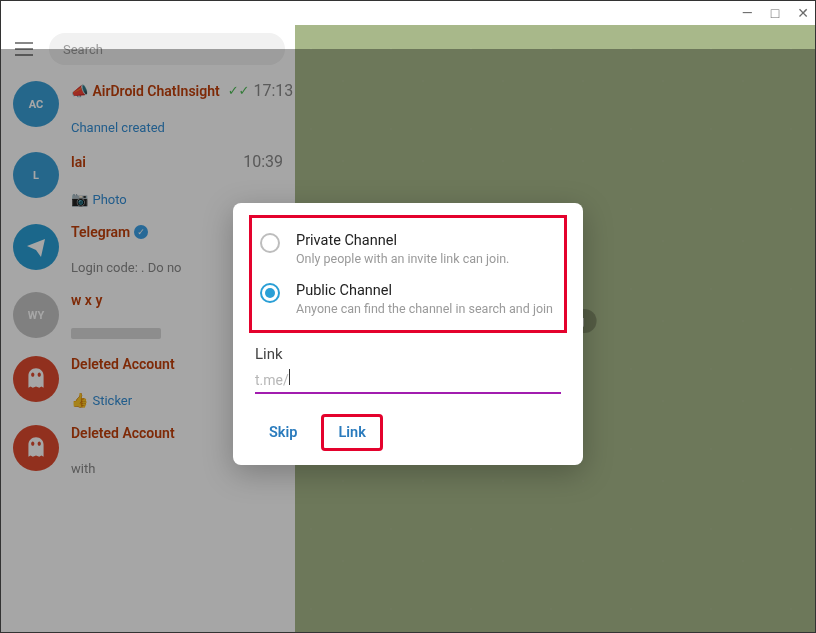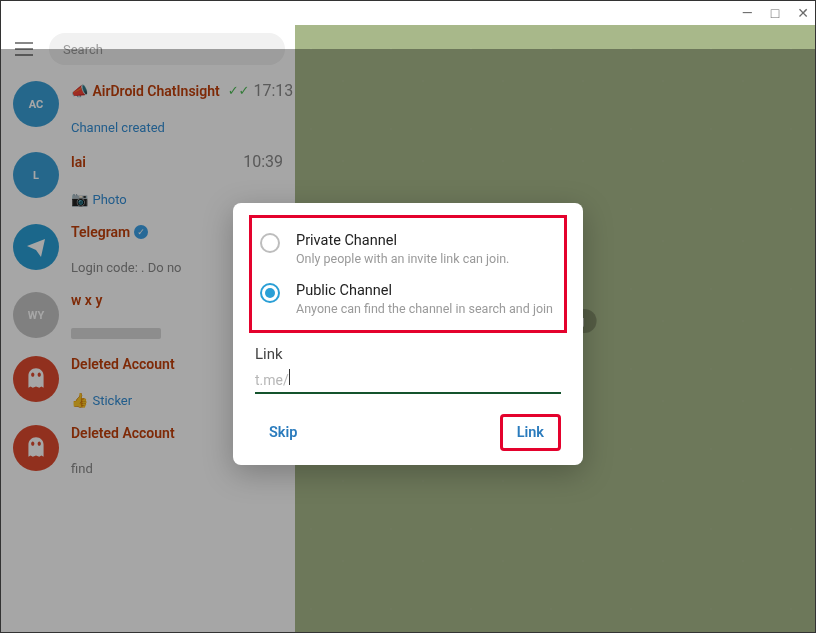--- a/index.html
+++ b/index.html
@@ -32,25 +32,25 @@
 .overlay { position: absolute; left: 0; top: 24px; right: 0; bottom: 0; background: rgba(0,0,0,0.35); display: flex; align-items: flex-start; justify-content: center; }
 .modal { margin-top: 154px; width: 350px; background: #fff; border-radius: 8px; box-shadow: 0 8px 30px rgba(0,0,0,0.25); padding: 14px 22px 14px 22px; position: relative; }
 .opts { border: 3px solid #e4022d; padding: 6px 4px 6px 4px; margin: -2px -6px 12px -6px; }
 .opt { display: flex; gap: 16px; padding: 8px 4px; cursor: pointer; align-items: flex-start; }
 .radio { width: 20px; height: 20px; border-radius: 50%; border: 2px solid #bdbdbd; flex-shrink: 0; margin-top: 1px; display: flex; align-items: center; justify-content: center; }
 .radio.checked { border-color: #2a9fd6; }
 .radio.checked::after { content: ""; width: 10px; height: 10px; border-radius: 50%; background: #2a9fd6; }
 .opt-title { font-size: 14.5px; color: #222; margin-bottom: 2px; }
 .opt-desc { font-size: 12.5px; color: #9a9a9a; }
 .link-label { font-size: 15px; color: #444; margin-bottom: 6px; margin-top: 4px; }
-.link-field { display: flex; align-items: baseline; border-bottom: 2px solid #14532d; padding-bottom: 4px; margin-bottom: 20px; font-size: 14px; }
+.link-field { display: flex; align-items: baseline; border-bottom: 2px solid #a21caf; padding-bottom: 4px; margin-bottom: 20px; font-size: 14px; }
 .link-prefix { color: #b7b7b7; }
 .link-input { border: none; outline: none; flex: 1; font-size: 14px; color: #222; padding: 0; }
 .cursor { width: 1px; height: 16px; background: #333; display: inline-block; }
-.modal-actions { display: flex; justify-content: space-between; gap: 10px; align-items: center; }
+.modal-actions { display: flex; justify-content: flex-start; gap: 10px; align-items: center; }
 .btn { font-size: 14.5px; font-weight: 600; color: #2a7bbd; padding: 7px 14px; border-radius: 4px; cursor: pointer; }
 .btn.save { border: 3px solid #e4022d; }
 .emoji { font-size: 14px; }
 .tg-avatar { background: #2a9fd6; display:flex; align-items:center; justify-content:center; }
 .preview-blur { display:inline-block; width:90px; height:11px; background:#d9d9d9; border-radius:2px; }
 </style>
 </head>
 <body>
 
 <div class="window">
@@ -142,21 +142,21 @@
               <svg viewBox="0 0 24 24" fill="#fff">
                 <path d="M12 2C8 2 5 5 5 9v11l2-1 2 1 3-1 3 1 2-1 2 1V9c0-4-3-7-7-7zm-3 8c-.8 0-1.5-.9-1.5-2S8.2 6 9 6s1.5.9 1.5 2S9.8 10 9 10zm6 0c-.8 0-1.5-.9-1.5-2S14.2 6 15 6s1.5.9 1.5 2-0.7 2-1.5 2z"></path>
               </svg>
             </div>
             <div class="chat-body">
               <div class="chat-top">
                 <span class="chat-name">Deleted Account</span>
                 <span class="spacer"></span>
                 <span class="check">✓</span> 
               </div>
-              <div class="chat-preview">find</div>
+              <div class="chat-preview">with</div>
             </div>
           </div>
         </div>
     </div>
     <div class="main">
       <div class="main-badge">messaging</div>
     </div>
 
     <div class="overlay">
       <div class="modal">

